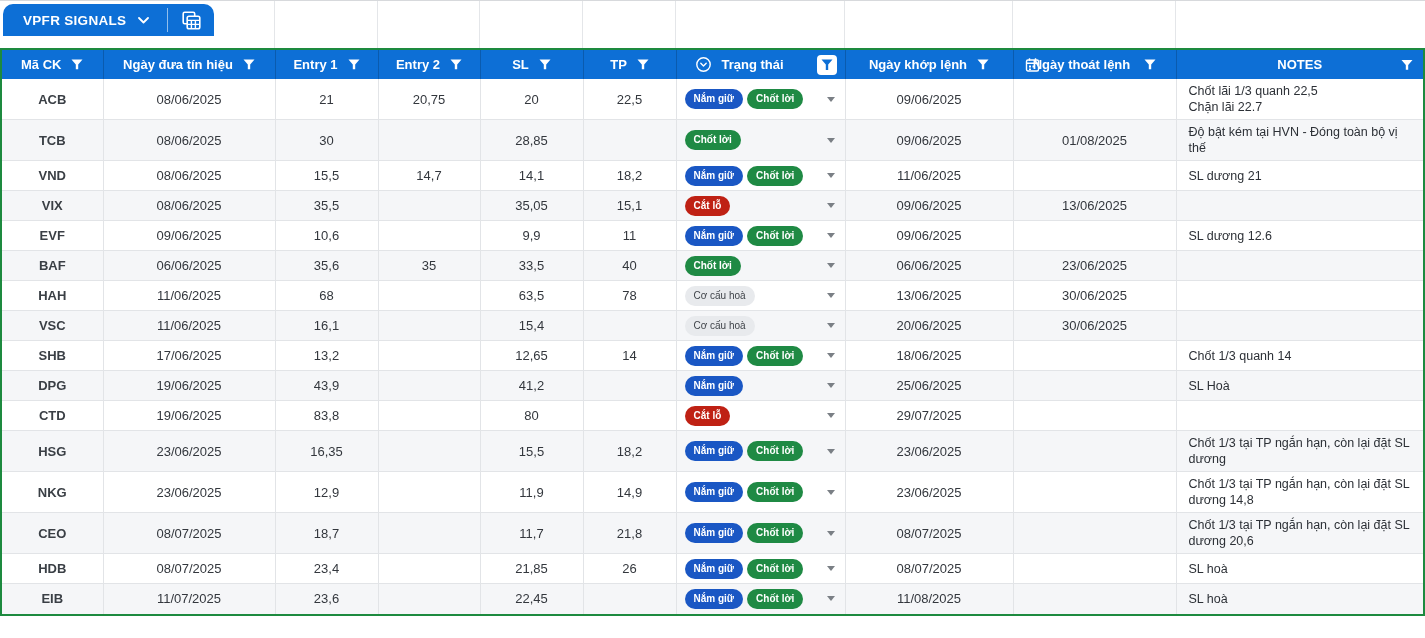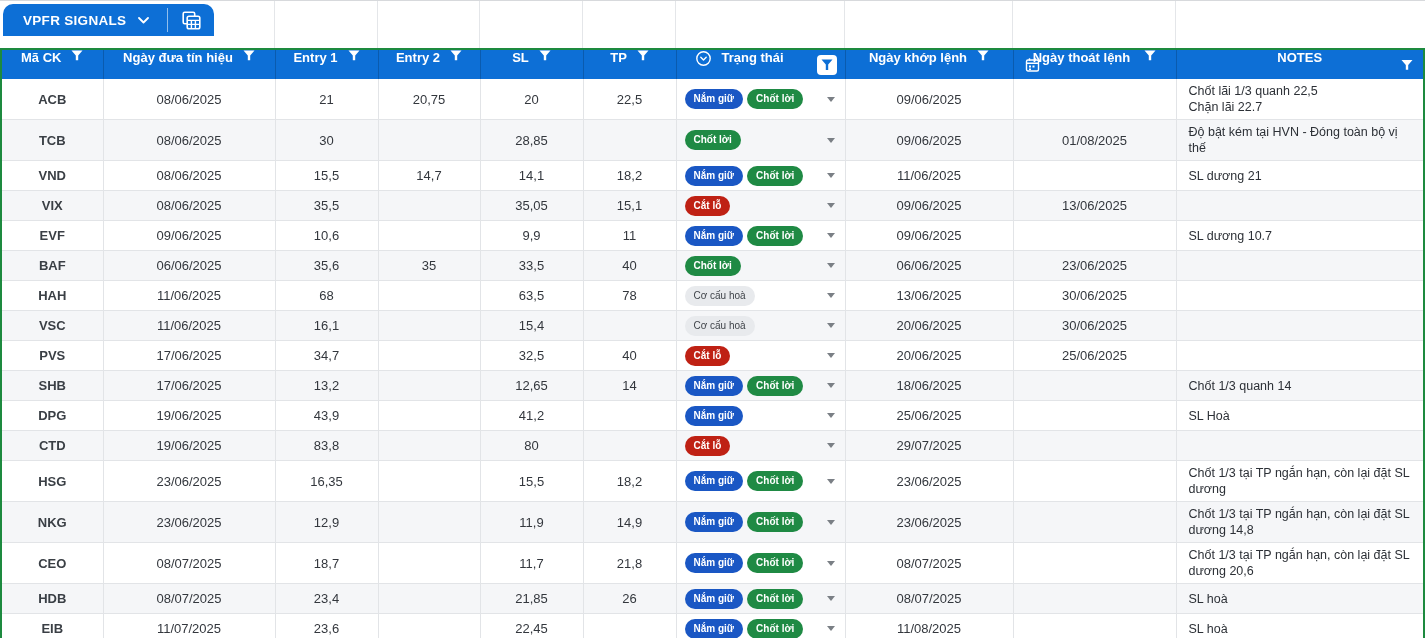--- a/index.html
+++ b/index.html
@@ -19,21 +19,21 @@
   .tab-sep { width:1px; background:rgba(255,255,255,.55); margin:4px 0; }
   .tab-icon { display:flex; align-items:center; justify-content:center; width:46px; cursor:pointer; }
 
   
   .grid { border:2px solid var(--green); border-top:2px solid var(--green); }
   table { border-collapse:collapse; table-layout:fixed; width:1421px; }
 
   th { background:var(--blue); height:29px; padding:0; color:#fff; font-size:13px; font-weight:bold;
        border-right:1px solid rgba(0,0,0,.18); }
   th:last-child { border-right:none; }
-  .hc { display:flex; align-items:flex-start; justify-content:center; gap:10px; height:100%; position:relative; padding:0 4px; }
+  .hc { display:flex; align-items:center; justify-content:center; gap:10px; height:100%; position:relative; padding:0 4px; }
   .hc-status { justify-content:flex-start; padding-left:18px; gap:10px; }
   .hc-exit { gap:14px; }
   .cal-abs { position:absolute; left:11px; top:50%; transform:translateY(-50%); display:flex; }
   .fbox-abs { position:absolute; right:8px; top:50%; transform:translateY(-50%);
               width:20px; height:20px; background:#fff; border-radius:4px;
               display:flex; align-items:center; justify-content:center; }
   .fright-abs { position:absolute; right:10px; top:50%; transform:translateY(-50%); display:flex; }
 
   td { border-right:1px solid #e2e4e7; border-bottom:1px solid #e2e4e7;
        height:30px; font-size:13px; color:#33373d; text-align:center; padding:3px 6px; }
@@ -310,21 +310,21 @@
             <td class="c-num">11</td>
             <td class="c-status">
               <div class="status-wrap">
                 <span class="badge badge-blue">Nắm giữ</span>
                 <span class="badge badge-green">Chốt lời</span>
                 <span class="caret"></span>
               </div>
             </td>
             <td class="c-date">09/06/2025</td>
             <td class="c-date"></td>
-            <td class="c-notes">SL dương 10.7</td>
+            <td class="c-notes">SL dương 12.6</td>
           </tr>
           <tr>
             <td class="c-code">BAF</td>
             <td class="c-date">06/06/2025</td>
             <td class="c-num">35,6</td>
             <td class="c-num">35</td>
             <td class="c-num">33,5</td>
             <td class="c-num">40</td>
             <td class="c-status">
               <div class="status-wrap">
@@ -364,37 +364,20 @@
               <div class="status-wrap">
                 <span class="badge badge-gray">Cơ cấu hoà</span>
                 <span class="caret"></span>
               </div>
             </td>
             <td class="c-date">20/06/2025</td>
             <td class="c-date">30/06/2025</td>
             <td class="c-notes"></td>
           </tr>
           <tr>
-            <td class="c-code">PVS</td>
-            <td class="c-date">17/06/2025</td>
-            <td class="c-num">34,7</td>
-            <td class="c-num"></td>
-            <td class="c-num">32,5</td>
-            <td class="c-num">40</td>
-            <td class="c-status">
-              <div class="status-wrap">
-                <span class="badge badge-red">Cắt lỗ</span>
-                <span class="caret"></span>
-              </div>
-            </td>
-            <td class="c-date">20/06/2025</td>
-            <td class="c-date">25/06/2025</td>
-            <td class="c-notes"></td>
-          </tr>
-          <tr>
             <td class="c-code">SHB</td>
             <td class="c-date">17/06/2025</td>
             <td class="c-num">13,2</td>
             <td class="c-num"></td>
             <td class="c-num">12,65</td>
             <td class="c-num">14</td>
             <td class="c-status">
               <div class="status-wrap">
                 <span class="badge badge-blue">Nắm giữ</span>
                 <span class="badge badge-green">Chốt lời</span>

